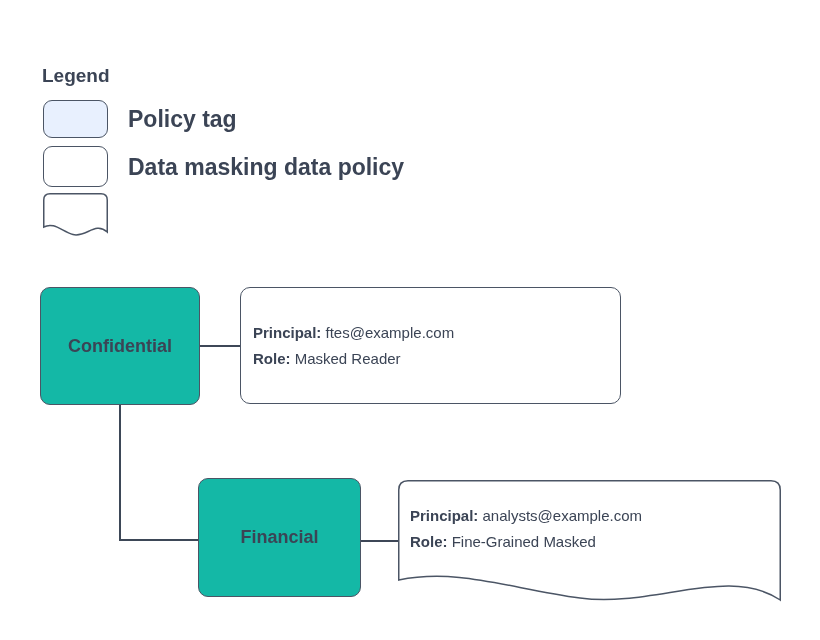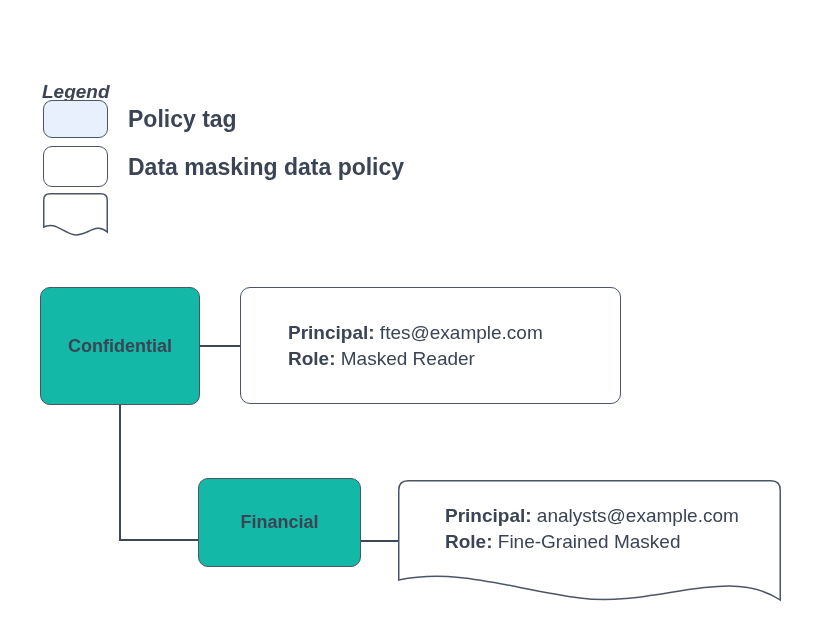--- a/index.html
+++ b/index.html
@@ -14,25 +14,24 @@
   }
   .canvas {
     position: relative;
     width: 820px;
     height: 640px;
   }
   
   .legend-title {
     position: absolute;
     left: 42px;
-    top: 80px;
+    top: 64px;
     font-size: 19px;
     font-weight: bold;
     line-height: 24px;
-    font-style: italic;
   }
   .swatch {
     position: absolute;
     left: 43px;
     width: 65px;
     box-sizing: border-box;
     border: 1.5px solid #4b5565;
     border-radius: 9px;
     background: #ffffff;
   }
@@ -67,34 +66,33 @@
   }
   .tag-node {
     background: #14b8a6;
     display: flex;
     align-items: center;
     justify-content: center;
     font-size: 18px;
     font-weight: bold;
   }
   .node-confidential { left: 40px; top: 287px; width: 160px; height: 118px; }
-  .node-financial    { left: 198px; top: 478px; width: 163px; height: 89px; }
+  .node-financial    { left: 198px; top: 478px; width: 163px; height: 119px; }
   .policy-node {
     background: #ffffff;
     left: 240px; top: 287px; width: 381px; height: 117px;
     display: flex;
     flex-direction: column;
     justify-content: center;
     padding-left: 12px;
   }
   .policy-line {
-    font-size: 19px;
+    font-size: 15px;
     line-height: 26px;
     white-space: nowrap;
-    margin-left: 35px;
   }
   .policy-line .lbl { font-weight: bold; }
   
   .doc-shape-svg {
     position: absolute;
     left: 398px;
     top: 480px;
     width: 383px;
     height: 125px;
     display: block;

